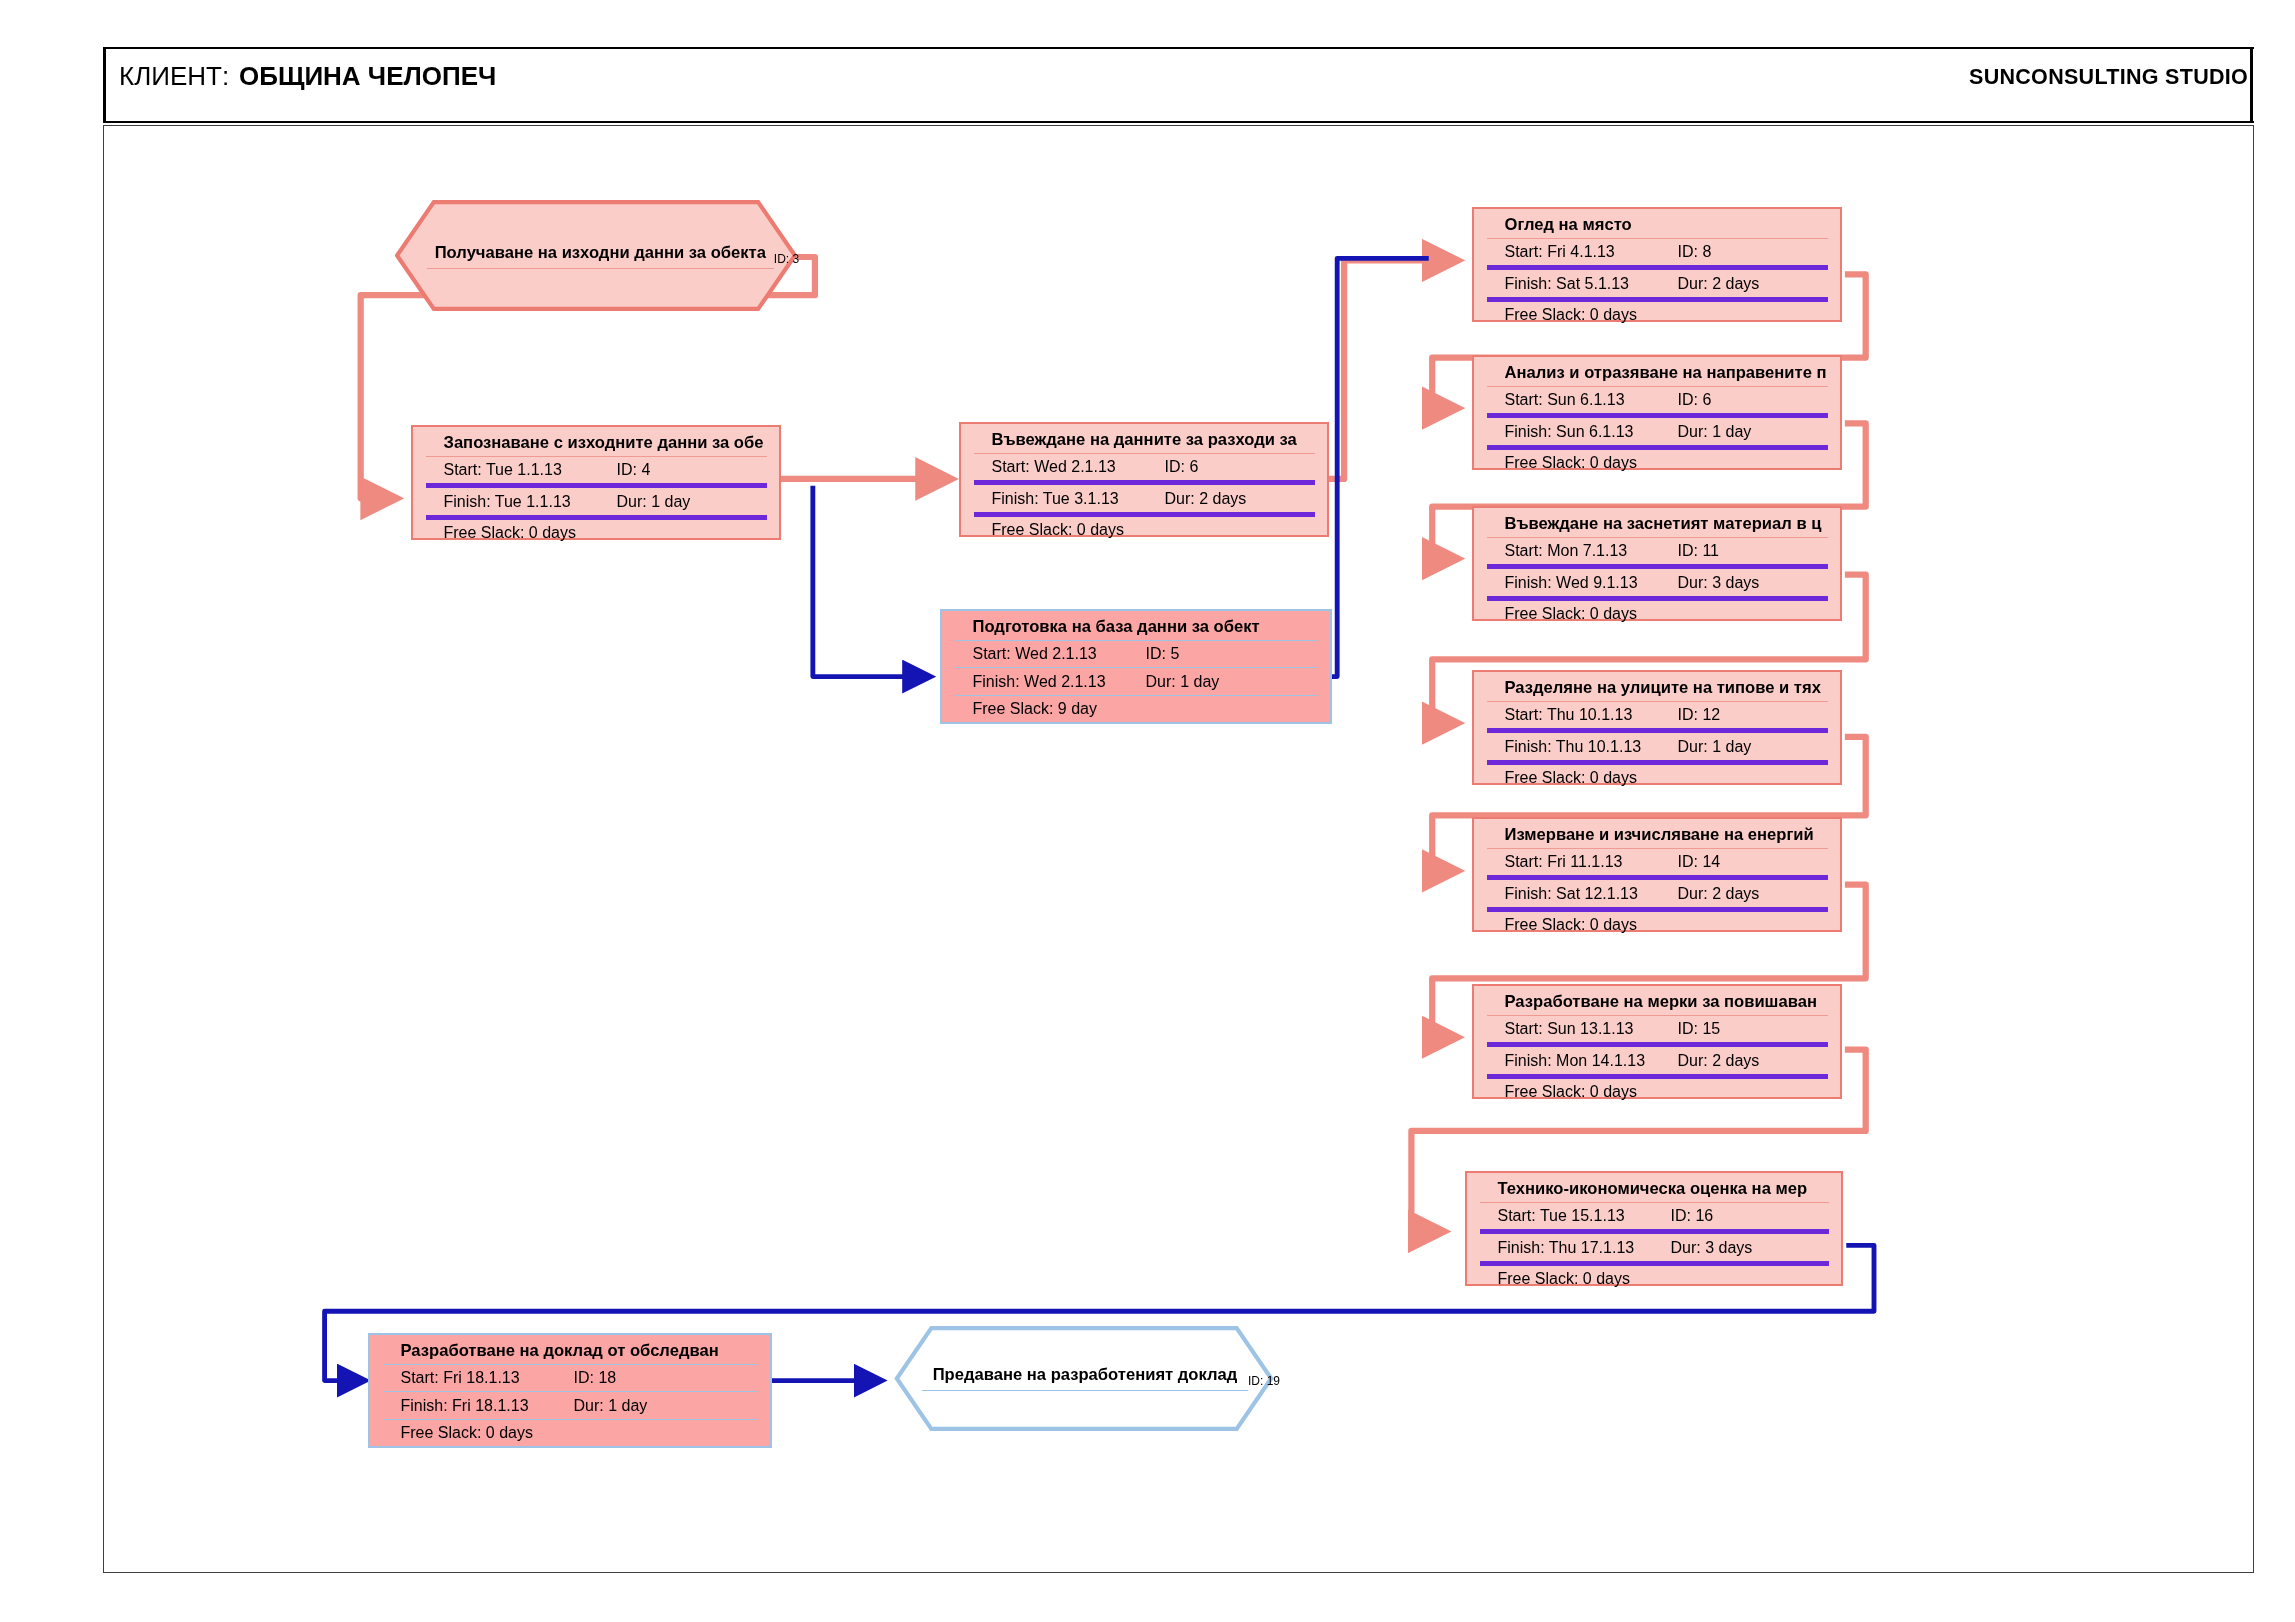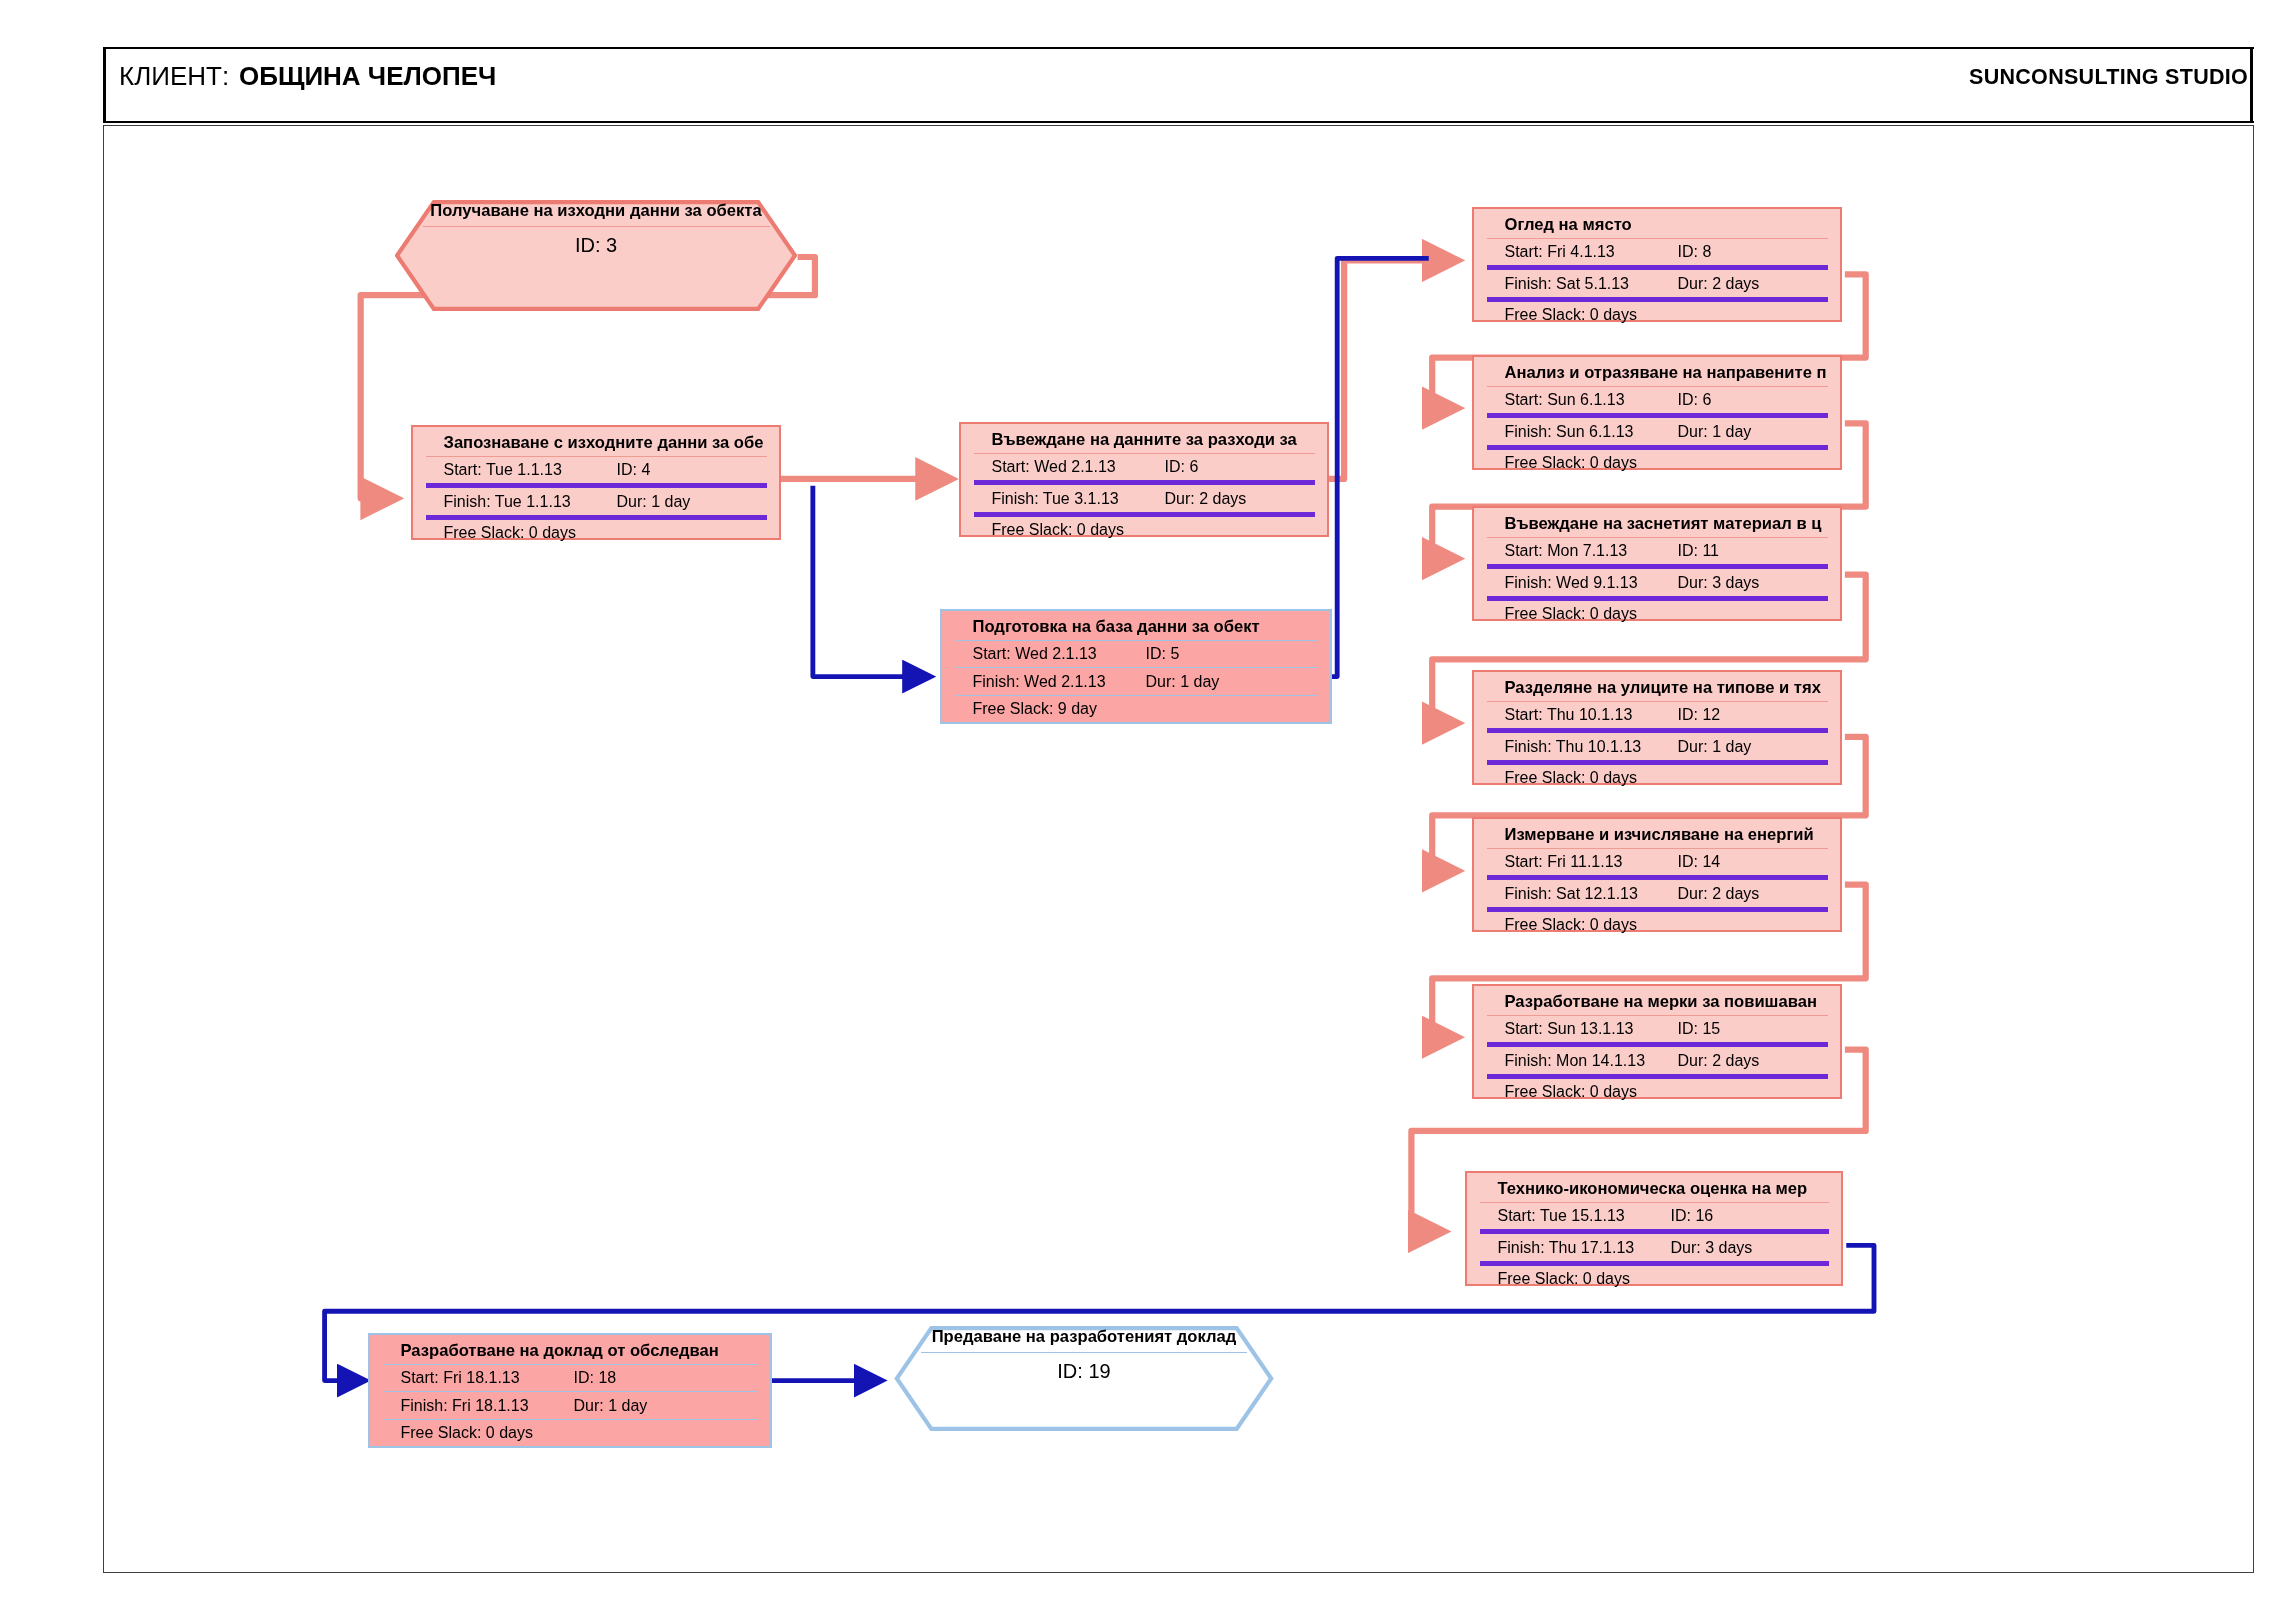--- a/index.html
+++ b/index.html
@@ -153,43 +153,43 @@
   .milestone {
     position: absolute;
   }
   .milestone svg {
     position: absolute;
     left: 0;
     top: 0;
   }
   .ms-body {
     position: absolute;
-    left: 0; top: 0;
+    left: 17px; top: 0;
     width: 100%;
     height: 100%;
     display: flex;
-    flex-direction: column;
-    justify-content: flex-start;
+    flex-direction: row;
+    justify-content: center;
     align-items: center;
   }
   .ms-title {
     font-size: 16.6px;
     font-weight: 700;
     color: #000000;
     text-align: center;
     line-height: 22px;
     width: 347px;
     padding-bottom: 4.2px;
     border-bottom: 1px solid #ef9a93;
   }
   .milestone.blue .ms-title {
     border-bottom: 1px solid #9dc3e6;
   }
   .ms-id {
-    font-size: 20px;
+    font-size: 12px;
     color: #000000;
     text-align: center;
     padding-top: 7px;
   }
 </style>
 </head>
 <body>
 
 <div id="page">
 

